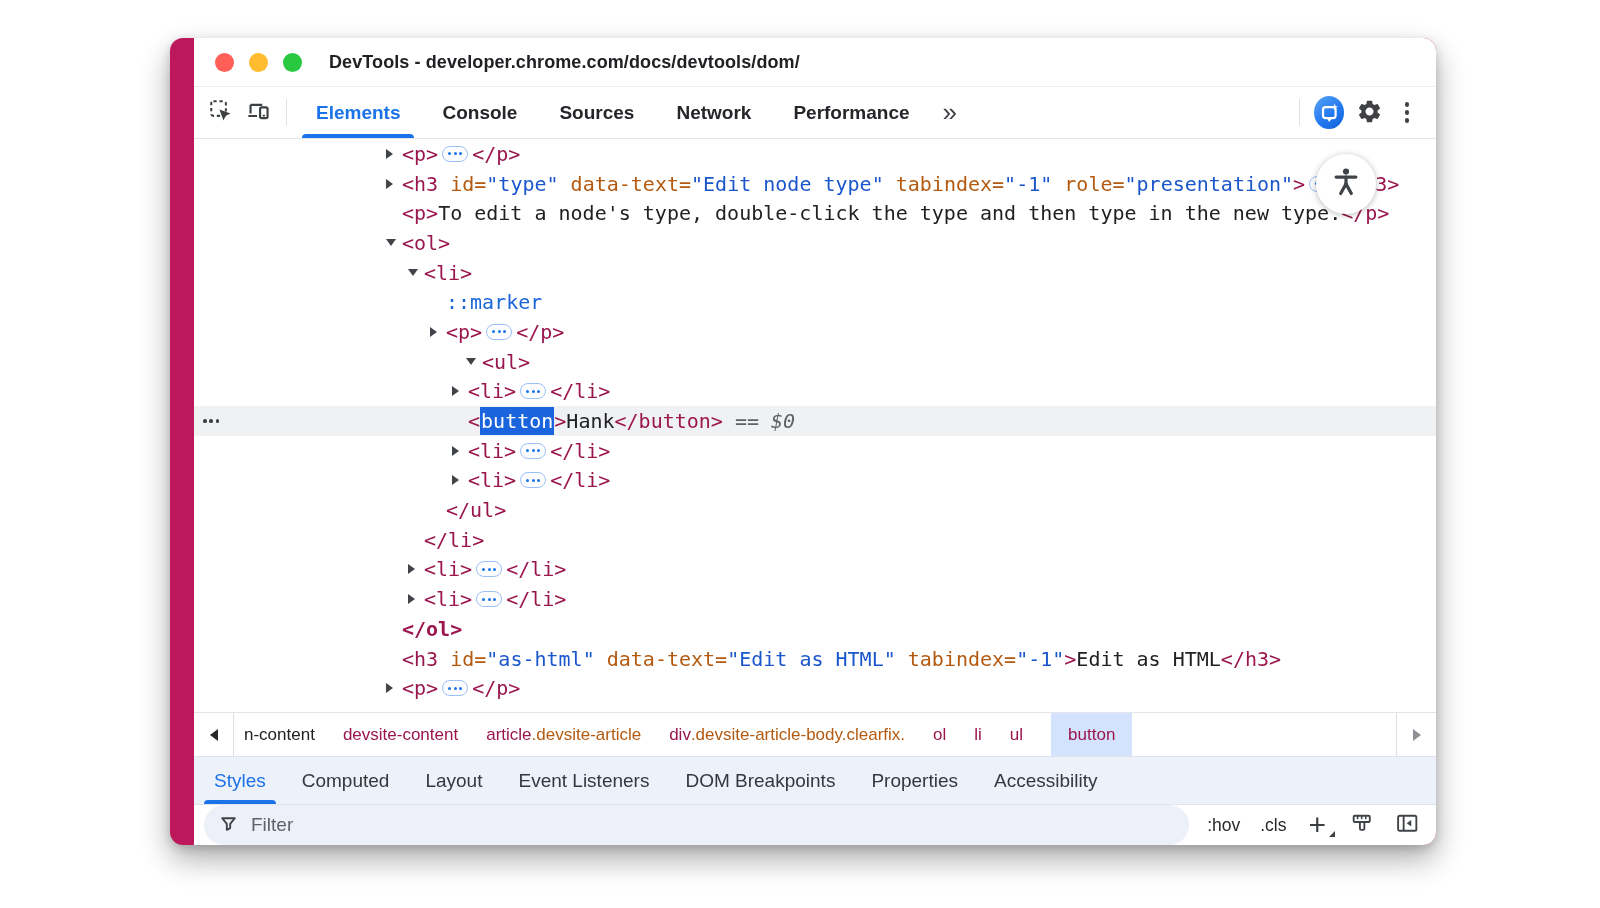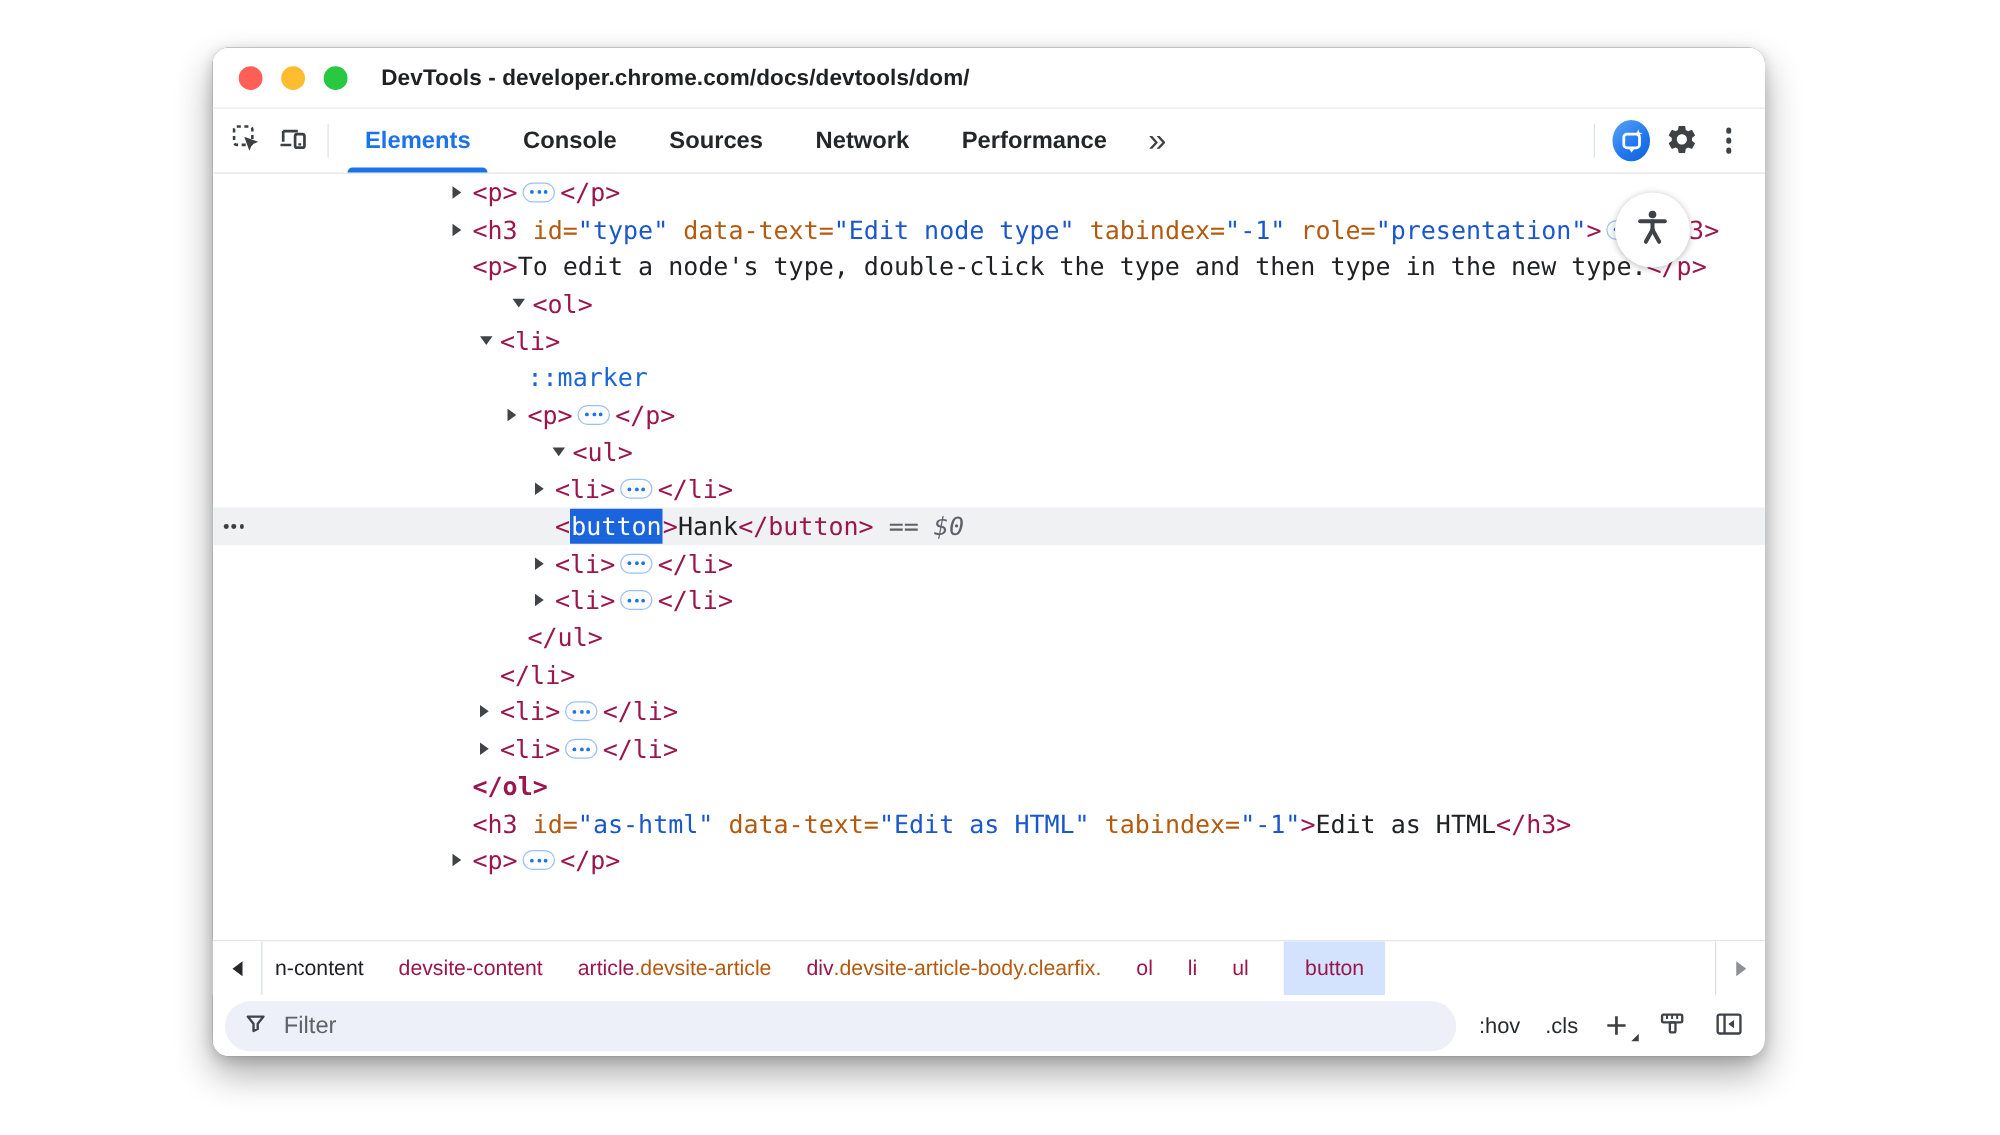--- a/index.html
+++ b/index.html
@@ -1,20 +1,20 @@
 <!DOCTYPE html>
 <html><head>
 <meta charset="utf-8">
 <style>
   html,body{margin:0;padding:0;background:#fff;}
   .canvas{position:relative;width:1600px;height:908px;background:#fff;overflow:hidden;
           font-family:"Liberation Sans",sans-serif;}
-  .window{position:absolute;left:170px;top:38px;width:1242px;height:807px;background:#737373;
+  .window{position:absolute;left:170px;top:38px;width:1242px;height:807px;background:#be185d;
           border-radius:13px;box-shadow:0 14px 30px rgba(0,0,0,.33),0 3px 10px rgba(0,0,0,.16);
-          display:flex;flex-direction:column;overflow:hidden;}
+          display:flex;flex-direction:column;overflow:hidden;padding-left:24px;}
 
   
   .titlebar{height:48px;flex:0 0 48px;display:flex;align-items:center;background:#fff;
             border-bottom:1px solid #ececec;padding-left:21px;}
   .tl{width:19px;height:19px;border-radius:50%;margin-right:15px;}
   .tl.red{background:#ff5f57}.tl.yellow{background:#febc2e}.tl.green{background:#28c840}
   .win-title{margin-left:12px;font-size:18px;font-weight:700;color:#202124;letter-spacing:.1px;}
 
   
   .toolbar{height:51px;flex:0 0 51px;display:flex;align-items:stretch;background:#fff;
@@ -165,21 +165,21 @@
             <i></i>
           </span>
       </button>
     </div>
 
     <div class="dom-area">
       <div id="dom-rows">
           <div class="dom-row" style="padding-left: 192px;"><span class="arrow-slot"><span class="tri-r"></span></span><span class="tk-tag">&lt;p&gt;</span><span class="pill"><i></i><i></i><i></i></span><span class="tk-tag">&lt;/p&gt;</span></div>
           <div class="dom-row" style="padding-left: 192px;"><span class="arrow-slot"><span class="tri-r"></span></span><span class="tk-tag">&lt;h3 </span><span class="tk-attr">id=</span><span class="tk-val">"type" </span><span class="tk-attr">data-text=</span><span class="tk-val">"Edit node type" </span><span class="tk-attr">tabindex=</span><span class="tk-val">"-1" </span><span class="tk-attr">role=</span><span class="tk-val">"presentation"</span><span class="tk-tag">&gt;</span><span class="pill"><i></i><i></i><i></i></span><span class="tk-tag">&lt;/h3&gt;</span></div>
           <div class="dom-row" style="padding-left: 192px;"><span class="arrow-slot"></span><span class="tk-tag">&lt;p&gt;</span><span class="tk-text">To edit a node's type, double-click the type and then type in the new type.</span><span class="tk-tag">&lt;/p&gt;</span></div>
-          <div class="dom-row" style="padding-left: 192px; margin-left: 48px;"><span class="arrow-slot"><span class="tri-d"></span></span><span class="tk-tag">&lt;ol&gt;</span></div>
+          <div class="dom-row" style="padding-left: 192px;"><span class="arrow-slot"><span class="tri-d"></span></span><span class="tk-tag">&lt;ol&gt;</span></div>
           <div class="dom-row" style="padding-left: 214px;"><span class="arrow-slot"><span class="tri-d"></span></span><span class="tk-tag">&lt;li&gt;</span></div>
           <div class="dom-row" style="padding-left: 236px;"><span class="arrow-slot"></span><span class="tk-marker">::marker</span></div>
           <div class="dom-row" style="padding-left: 236px;"><span class="arrow-slot"><span class="tri-r"></span></span><span class="tk-tag">&lt;p&gt;</span><span class="pill"><i></i><i></i><i></i></span><span class="tk-tag">&lt;/p&gt;</span></div>
           <div class="dom-row" style="padding-left: 236px; margin-left: 36px;"><span class="arrow-slot"><span class="tri-d"></span></span><span class="tk-tag">&lt;ul&gt;</span></div>
           <div class="dom-row" style="padding-left: 258px;"><span class="arrow-slot"><span class="tri-r"></span></span><span class="tk-tag">&lt;li&gt;</span><span class="pill"><i></i><i></i><i></i></span><span class="tk-tag">&lt;/li&gt;</span></div>
           <div class="dom-row sel" style="padding-left: 258px;"><span class="gutter-dots"><i></i><i></i><i></i></span><span class="arrow-slot"></span><span class="tk-tag">&lt;</span><span class="tk-seltag">button</span><span class="tk-tag">&gt;</span><span class="tk-text">Hank</span><span class="tk-tag">&lt;/button&gt;</span><span class="tk-eq"> == </span><span class="tk-var">$0</span></div>
           <div class="dom-row" style="padding-left: 258px;"><span class="arrow-slot"><span class="tri-r"></span></span><span class="tk-tag">&lt;li&gt;</span><span class="pill"><i></i><i></i><i></i></span><span class="tk-tag">&lt;/li&gt;</span></div>
           <div class="dom-row" style="padding-left: 258px;"><span class="arrow-slot"><span class="tri-r"></span></span><span class="tk-tag">&lt;li&gt;</span><span class="pill"><i></i><i></i><i></i></span><span class="tk-tag">&lt;/li&gt;</span></div>
           <div class="dom-row" style="padding-left: 236px;"><span class="arrow-slot"></span><span class="tk-tag">&lt;/ul&gt;</span></div>
           <div class="dom-row" style="padding-left: 214px;"><span class="arrow-slot"></span><span class="tk-tag">&lt;/li&gt;</span></div>
@@ -232,20 +232,29 @@
           </span>
           <span class="crumb crumb-sel">
             <span class="c-tag">button</span>
           </span>
         </div>
       <button class="crumb-scroll right">
         <span class="arr-r"></span>
       </button>
     </div>
 
+    <div class="drawer-tabs" id="drawer-tabs">
+        <div class="dtab active">Styles</div>
+        <div class="dtab">Computed</div>
+        <div class="dtab">Layout</div>
+        <div class="dtab">Event Listeners</div>
+        <div class="dtab">DOM Breakpoints</div>
+        <div class="dtab">Properties</div>
+        <div class="dtab">Accessibility</div>
+      </div>
 
     <div class="filter-row">
       <div class="filter-pill">
         <span>
           <svg width="21" height="21" viewBox="0 0 20 20" fill="none" stroke="#3f4348" stroke-width="1.8" stroke-linejoin="round" stroke-linecap="round">
             <path d="M4 5 H16 L11.6 10.4 V14.4 L8.4 16 V10.4 Z"></path>
           </svg>
         </span>
         <input class="filter-input" placeholder="Filter" style="">
       </div>

